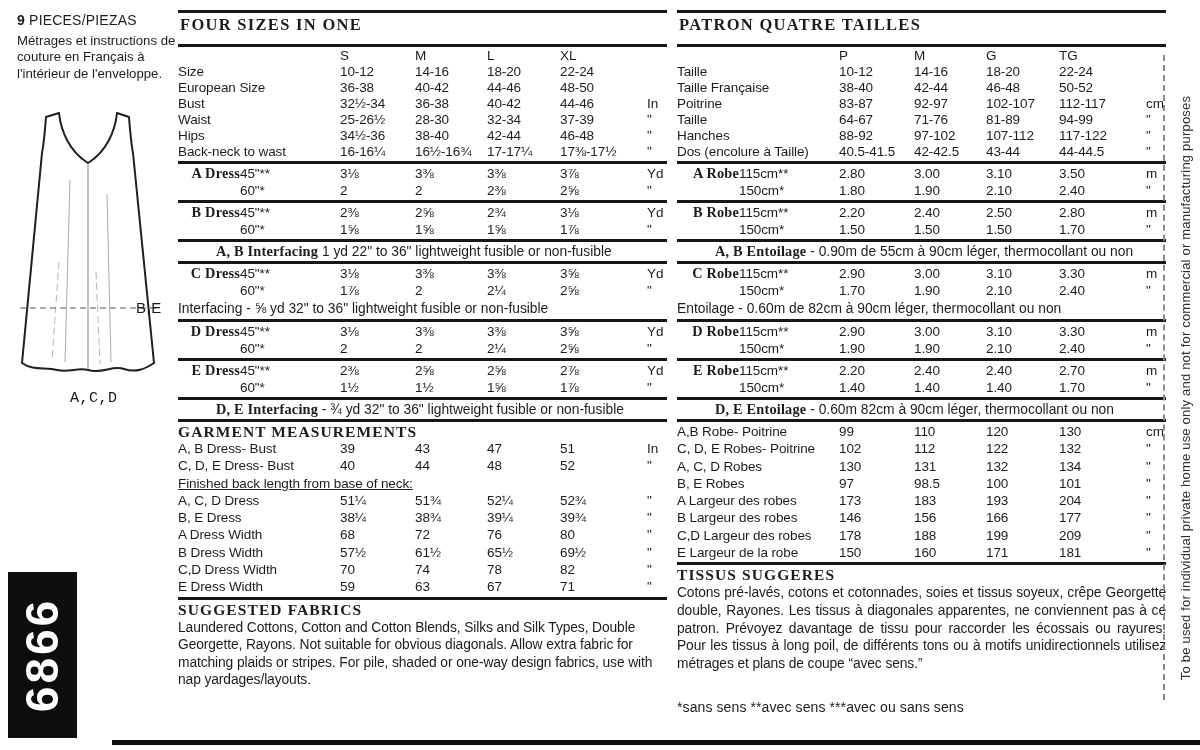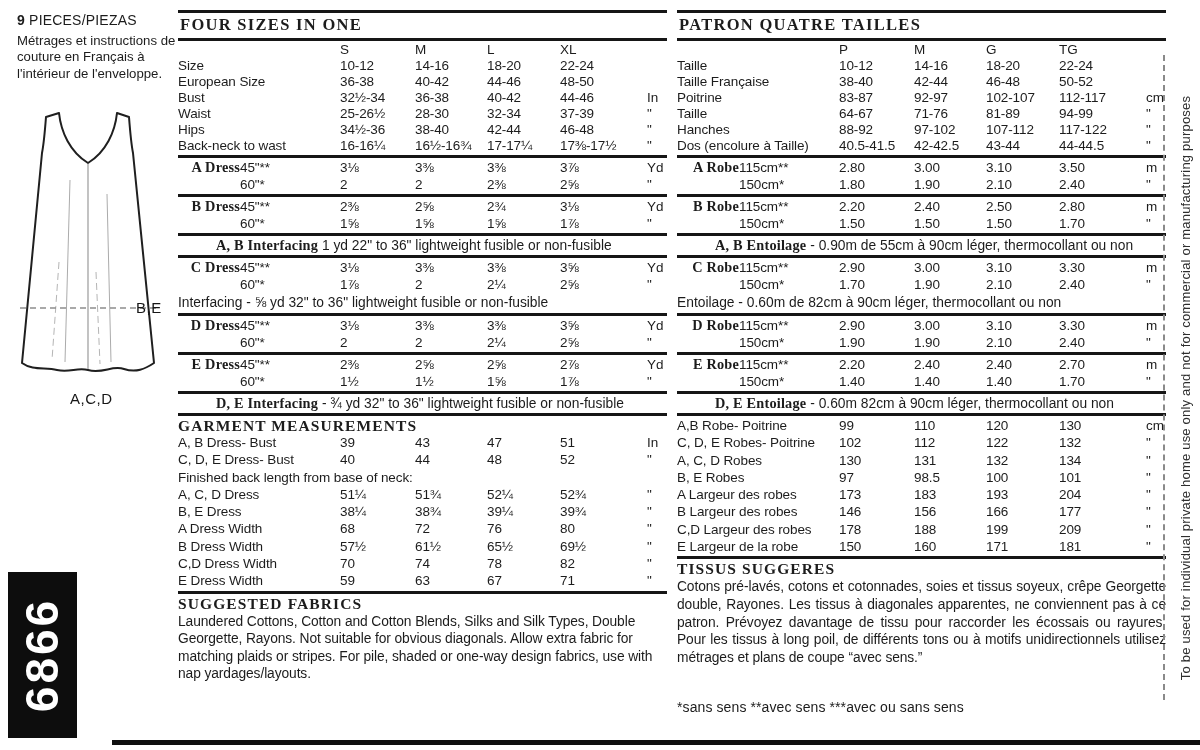--- a/index.html
+++ b/index.html
@@ -8,41 +8,41 @@
     font-family:"Liberation Sans","DejaVu Sans",sans-serif;color:#1c1c1c;
     overflow:hidden;
   }
   
   .pieces-line{position:absolute;left:17px;top:12px;font-size:14px;letter-spacing:.2px;white-space:nowrap;}
   .pieces-line b{font-weight:700;}
   .french-note{position:absolute;left:17px;top:33px;width:160px;font-size:13.2px;line-height:16.3px;}
   .dress-svg{position:absolute;left:12px;top:112px;width:150px;height:270px;}
   .view-label{position:absolute;font-size:15px;letter-spacing:.5px;color:#161616;}
   #label-be{left:136px;top:299px;}
-  #label-acd{left:70px;top:390px;}
+  #label-acd{left:70px;top:390px;font-family:Liberation Mono, monospace;}
   .num-box{position:absolute;left:8px;top:572px;width:69px;height:166px;background:#0d0d0d;display:flex;align-items:center;justify-content:center;}
   .num-box span{
     transform:rotate(-90deg);white-space:nowrap;color:#ffffff;font-weight:700;
     font-size:46px;letter-spacing:3px;font-family:"Liberation Sans","DejaVu Sans",sans-serif;
   }
   
   .cut-line{position:absolute;left:1163px;top:55px;height:645px;border-left:2px dashed #8a8a8a;}
   .license-note{
     position:absolute;left:1185px;top:388px;transform:translate(-50%,-50%) rotate(-90deg);
     white-space:nowrap;font-size:13px;color:#2e2e2e;letter-spacing:.2px;
   }
   
   .bottom-rule{position:absolute;left:112px;top:740px;width:1088px;height:5px;background:#0f0f0f;}
   
   .col{position:absolute;top:0;width:489px;}
   #col-en{left:178px;} #col-fr{left:677px;}
   .pad-top{height:10px;}
   .title-bar{
     border-top:3px solid #161616;border-bottom:3px solid #161616;
-    padding:2px 2px 3px;font-family:"Liberation Serif","DejaVu Serif",serif;
+    padding:2px 2px 9px;font-family:"Liberation Serif","DejaVu Serif",serif;
     font-weight:700;font-size:16.5px;letter-spacing:1.3px;
   }
   .sect{border-bottom:3px solid #161616;padding:1px 0;}
   .trow{display:grid;grid-template-columns:162px 75px 72px 73px 85px 1fr;
         font-size:13.5px;line-height:16px;letter-spacing:-.1px;}
   .trow.y{grid-template-columns:62px 100px 75px 72px 73px 85px 1fr;line-height:17px;}
   .gm .trow{line-height:17.3px;}
   .serif-b{font-family:"Liberation Serif","DejaVu Serif",serif;font-weight:700;font-size:14.3px;letter-spacing:.2px;text-align:right;}
   .iface{font-size:13.8px;line-height:17px;padding:1px 0;}
   .iface .serif-b{font-size:14.3px;margin-left:38px;}
@@ -299,21 +299,21 @@
 
         <div class="trow">
           <span>C, D, E Dress- Bust</span>
           <span>40</span>
           <span>44</span>
           <span>48</span>
           <span>52</span>
           <span class="c-unit">"</span>
         </div>
       </div>
-    <div class="trow" style="display:block;">Finished back length from base of neck:</div>
+    <div class="trow" style="display:block;text-decoration:underline;">Finished back length from base of neck:</div>
     <div>
 
         <div class="trow">
           <span>A, C, D Dress</span>
           <span>51¼</span>
           <span>51¾</span>
           <span>52¼</span>
           <span>52¾</span>
           <span class="c-unit">"</span>
         </div>

